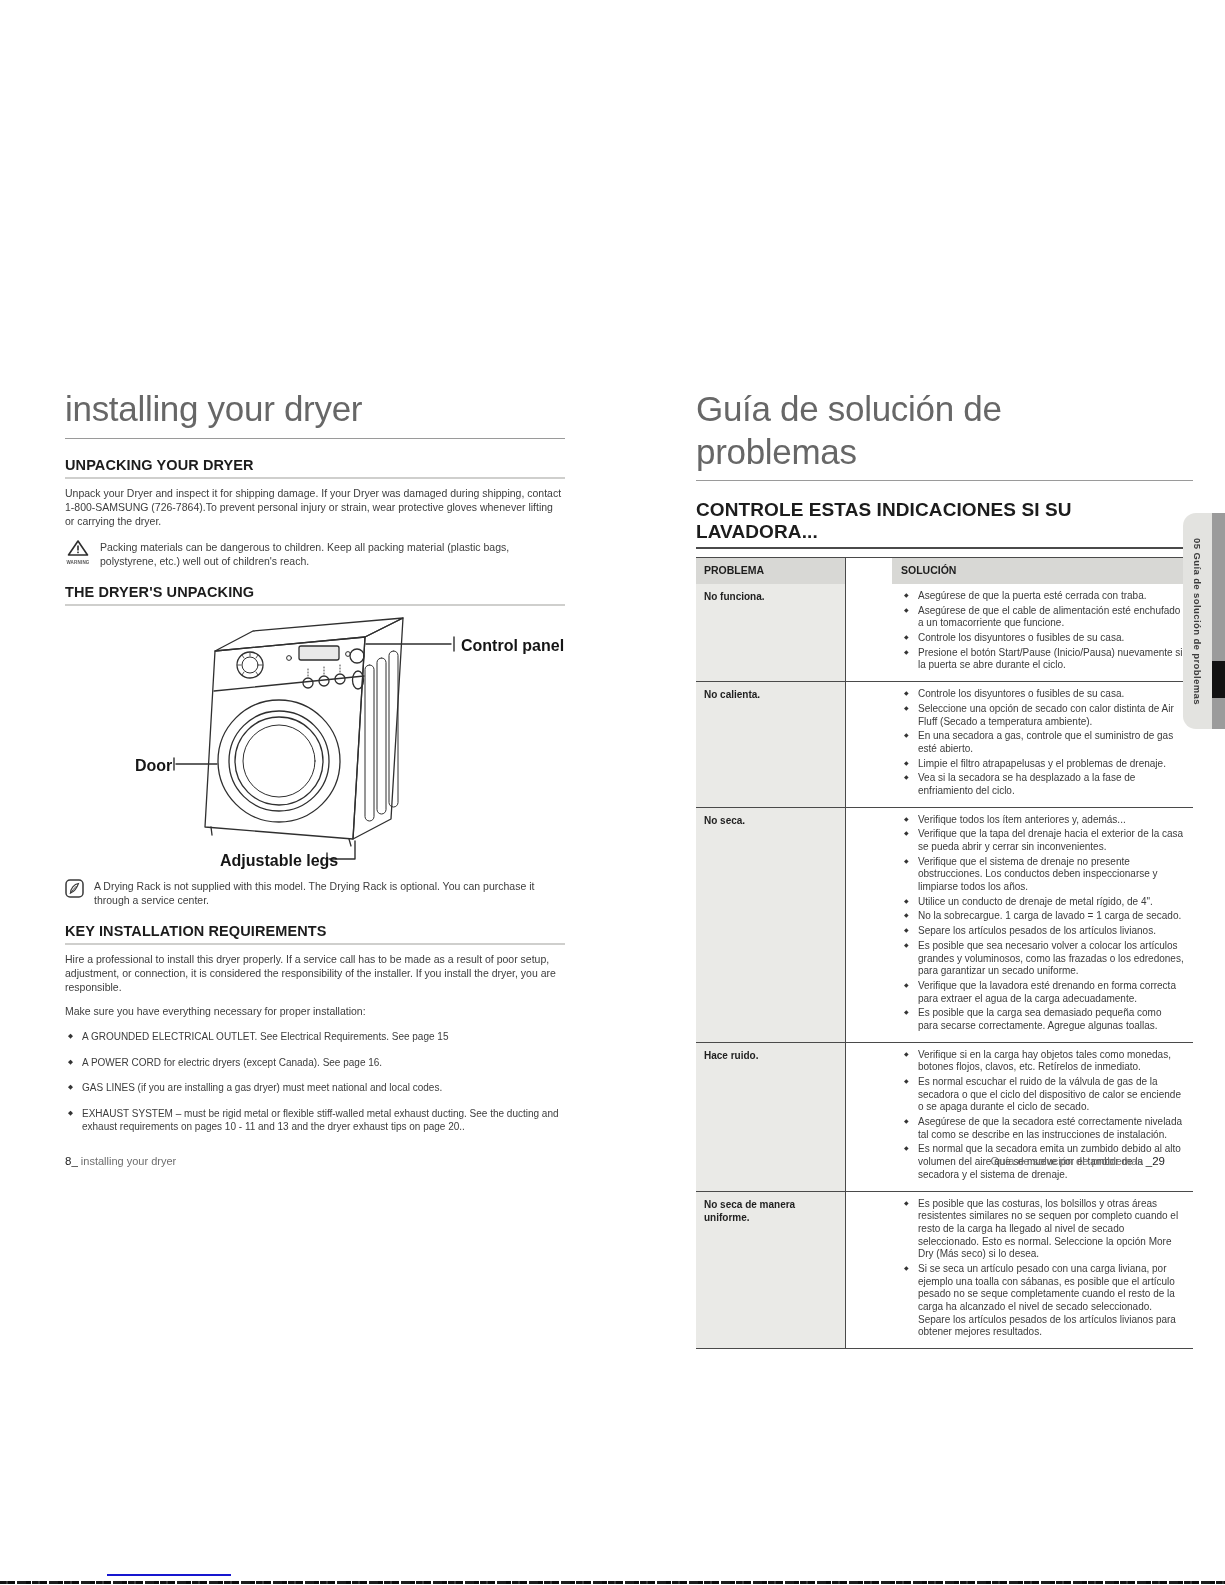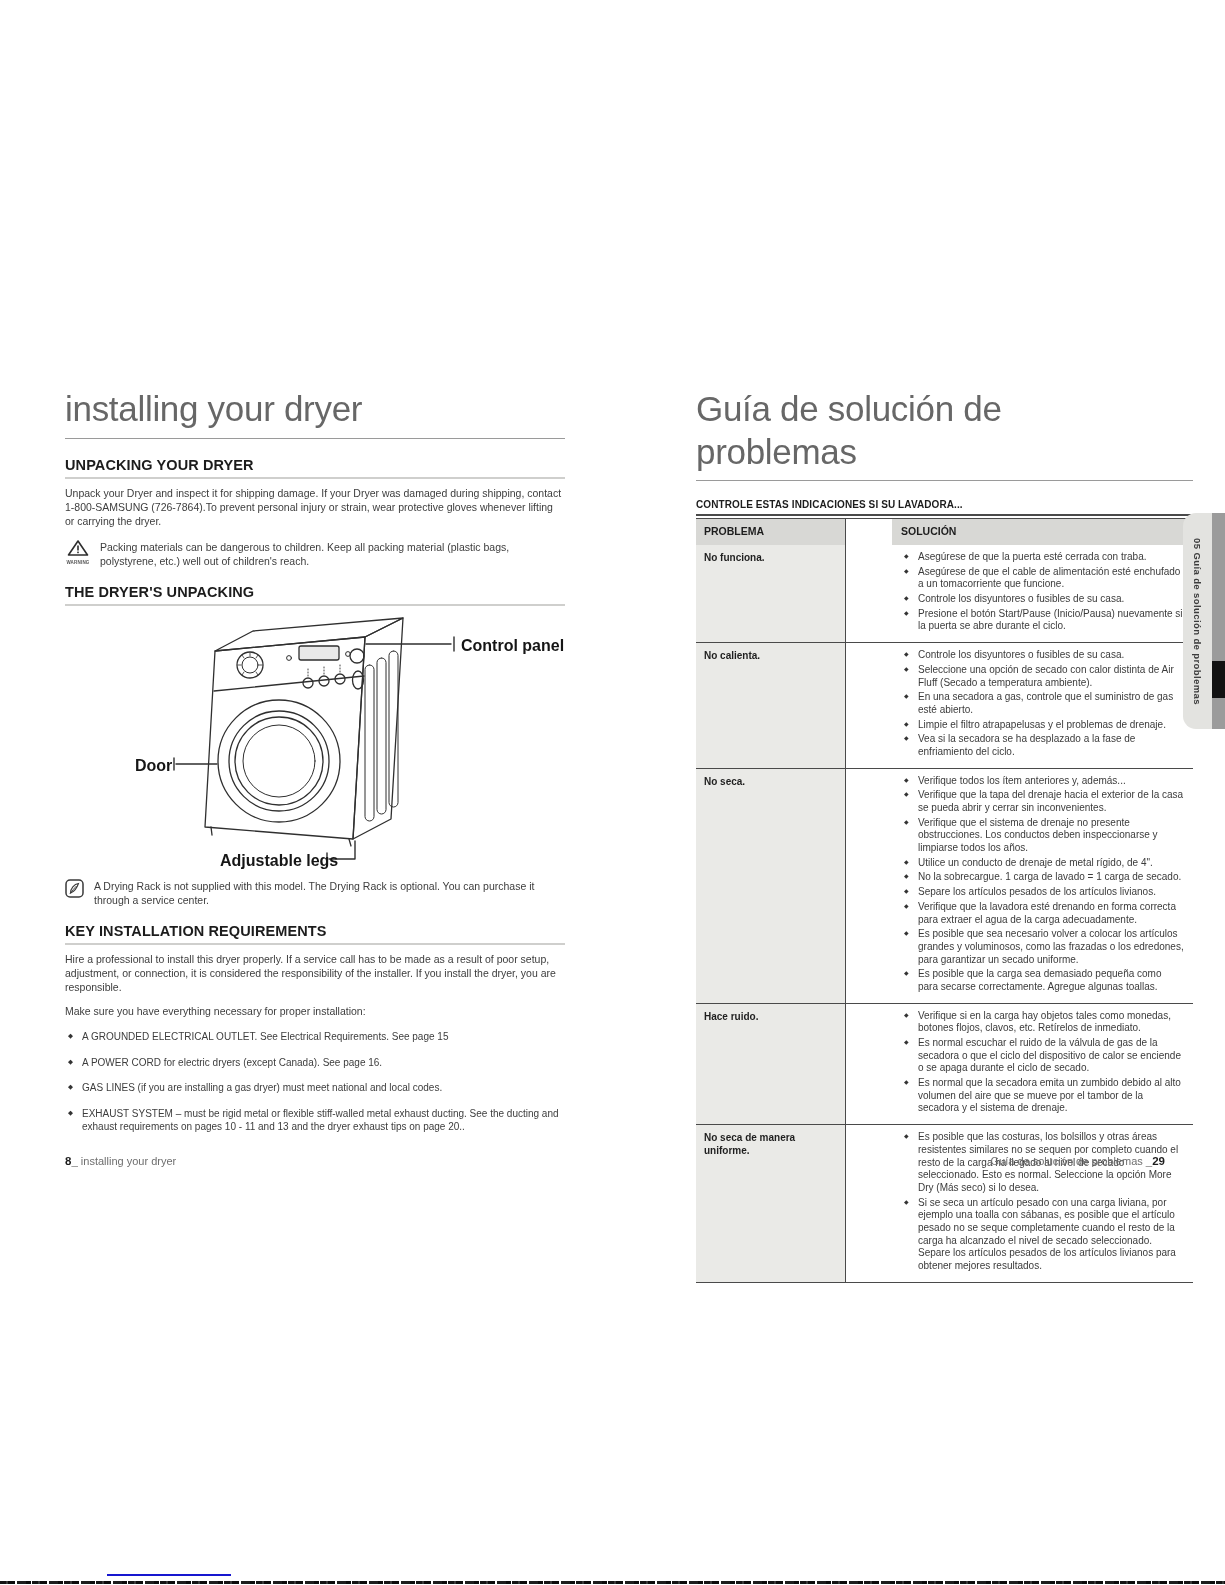--- a/index.html
+++ b/index.html
@@ -60,21 +60,21 @@
   }
   .tcell-sol{flex:1;padding:5px 9px 7px 9px;background:#fff;}
   .sol-list{margin:0;padding:0;list-style:none;}
   .sol-list li{position:relative;padding-left:17px;margin:1px 0 2px 0;line-height:1.27;}
   .sol-list li::before{content:"◆";position:absolute;left:3px;top:2px;font-size:6px;color:#333;}
 
   
   .footer{position:absolute;top:1155px;font-size:11px;color:#6e6e6e;}
   .footer-left{left:65px;}
   .footer-right{right:60px;}
-  .footer .pg{font-weight:bold;color:#1d1d1d;font-size:11.5px;}
+  .footer .pg{font-weight:normal;color:#1d1d1d;font-size:11.5px;}
 
   
   .side-tab{
     position:absolute;right:0;top:513px;width:42px;height:216px;
     background:#e3e3e0;border-radius:13px 0 0 13px;
   }
   .side-tab .strip{position:absolute;right:0;top:0;width:13px;height:100%;background:#9b9b9b;}
   .side-tab .strip-black{position:absolute;right:0;top:148px;width:13px;height:37px;background:#121212;}
   .side-tab .vlabel{
     position:absolute;left:5px;top:0;height:100%;width:18px;
@@ -202,21 +202,21 @@
           <li>A POWER CORD for electric dryers (except Canada). See page 16.</li>
           <li>GAS LINES (if you are installing a gas dryer) must meet national and local codes.</li>
           <li>EXHAUST SYSTEM – must be rigid metal or flexible stiff-walled metal exhaust ducting. See the ducting and exhaust requirements on pages 10 - 11 and 13 and the dryer exhaust tips on page 20..</li>
         </ul>
     </div>
 
     <div class="col-right">
       <h1 class="big-title"><span>Guía de solución de</span><br>
         <span>problemas</span></h1>
 
-      <h2 class="h2 rule-dark" style="font-size:10px;margin-bottom:2px;">CONTROLE ESTAS INDICACIONES SI SU LAVADORA...</h2>
+      <h2 class="h2 rule-dark" style="font-size:19px;margin-bottom:8px;">CONTROLE ESTAS INDICACIONES SI SU LAVADORA...</h2>
 
       <div class="ttable">
         <div class="trow thead">
           <div class="tcell-label">PROBLEMA</div>
           <div class="tcell-sol">SOLUCIÓN</div>
         </div>
         <div id="table-body">
             <div class="trow">
               <div class="tcell-label">No funciona.</div>
               <div class="tcell-sol">
@@ -243,32 +243,33 @@
             <div class="trow">
               <div class="tcell-label">No seca.</div>
               <div class="tcell-sol">
                 <ul class="sol-list">
                   <li>Verifique todos los ítem anteriores y, además...</li>
                   <li>Verifique que la tapa del drenaje hacia el exterior de la casa se pueda abrir y cerrar sin inconvenientes.</li>
                   <li>Verifique que el sistema de drenaje no presente obstrucciones. Los conductos deben inspeccionarse y limpiarse todos los años.</li>
                   <li>Utilice un conducto de drenaje de metal rígido, de 4".</li>
                   <li>No la sobrecargue. 1 carga de lavado = 1 carga de secado.</li>
                   <li>Separe los artículos pesados de los artículos livianos.</li>
+                  <li>Es posible que sea necesario volver a colocar los artículos grandes y voluminosos, como las frazadas o los edredones, para garantizar un secado uniforme.</li>
                   <li>Verifique que la lavadora esté drenando en forma correcta para extraer el agua de la carga adecuadamente.</li>
-                  <li>Es posible que sea necesario volver a colocar los artículos grandes y voluminosos, como las frazadas o los edredones, para garantizar un secado uniforme.</li>
                   <li>Es posible que la carga sea demasiado pequeña como para secarse correctamente. Agregue algunas toallas.</li>
                 </ul>
               </div>
             </div>
             <div class="trow">
               <div class="tcell-label">Hace ruido.</div>
               <div class="tcell-sol">
                 <ul class="sol-list">
                   <li>Verifique si en la carga hay objetos tales como monedas, botones flojos, clavos, etc. Retírelos de inmediato.</li>
                   <li>Es normal escuchar el ruido de la válvula de gas de la secadora o que el ciclo del dispositivo de calor se enciende o se apaga durante el ciclo de secado.</li>
+                  <li>Asegúrese de que la secadora esté correctamente nivelada tal como se describe en las instrucciones de instalación.</li>
                   <li>Es normal que la secadora emita un zumbido debido al alto volumen del aire que se mueve por el tambor de la secadora y el sistema de drenaje.</li>
                 </ul>
               </div>
             </div>
             <div class="trow">
               <div class="tcell-label">No seca de manera uniforme.</div>
               <div class="tcell-sol">
                 <ul class="sol-list">
                   <li>Es posible que las costuras, los bolsillos y otras áreas resistentes similares no se sequen por completo cuando el resto de la carga ha llegado al nivel de secado seleccionado. Esto es normal. Seleccione la opción More Dry (Más seco) si lo desea.</li>
                   <li>Si se seca un artículo pesado con una carga liviana, por ejemplo una toalla con sábanas, es posible que el artículo pesado no se seque completamente cuando el resto de la carga ha alcanzado el nivel de secado seleccionado. Separe los artículos pesados de los artículos livianos para obtener mejores resultados.</li>

